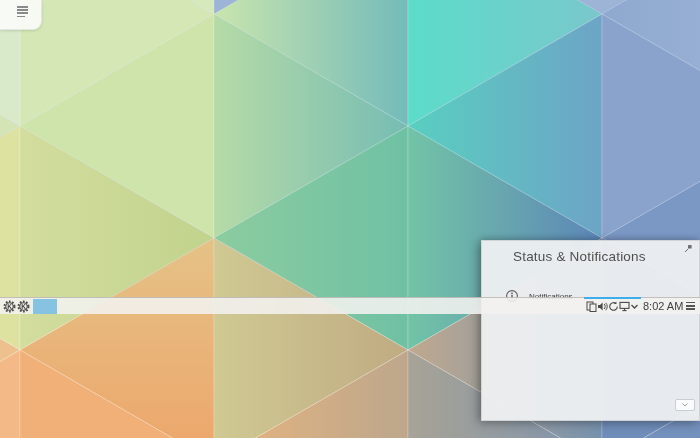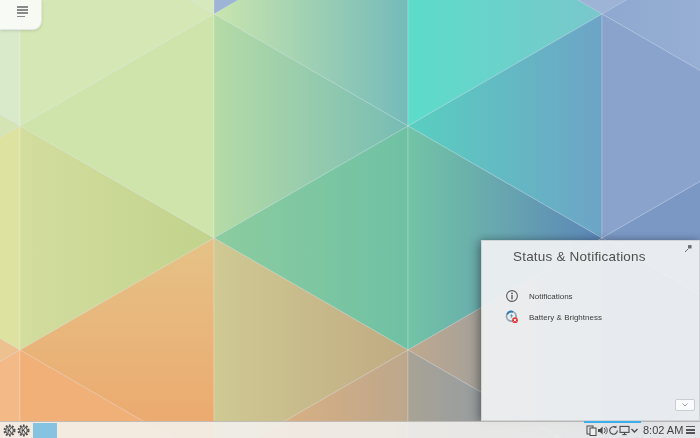--- a/index.html
+++ b/index.html
@@ -1,17 +1,17 @@
 <!DOCTYPE html>
 <html><head>
 <meta charset="utf-8">
 <style>
   html,body{margin:0;padding:0;width:700px;height:438px;overflow:hidden;
     font-family:"Liberation Sans", sans-serif;}
-  #desktop{position:relative;width:700px;height:438px;background:#9db4d6;}
+  #desktop{position:relative;width:700px;height:314px;background:#9db4d6;}
   #wallpaper{position:absolute;left:0;top:0;width:700px;height:438px;display:block;}
 
   
   #toolbox{position:absolute;left:0;top:0;width:41px;height:29px;
     background:rgba(250,251,248,0.92);border-bottom-right-radius:9px;
     border:1px solid rgba(0,0,0,0.08);border-top:none;border-left:none;
     box-shadow:0 1px 3px rgba(0,0,0,0.12);cursor:pointer;}
   #toolbox .bars{position:absolute;left:17px;top:6px;}
   #toolbox .bar{width:11px;height:1.6px;background:#8a8a8a;margin-bottom:1.6px;}
   #toolbox .bar:last-child{width:8px;}
@@ -162,32 +162,20 @@
       <li class="pop-item">
         <span class="ic">
           <svg width="14" height="14" viewBox="0 0 14 14">
             <circle cx="7" cy="7" r="5.4" fill="none" stroke="#5d5d5d" stroke-width="1.1"></circle>
             <circle cx="7" cy="4.3" r="0.9" fill="#5d5d5d"></circle>
             <rect x="6.3" y="5.9" width="1.4" height="4.4" fill="#5d5d5d"></rect>
           </svg>
         </span>
         <span class="lbl">Notifications</span>
       </li>
-      <li class="pop-item">
-        <span class="ic">
-          <svg width="14" height="14" viewBox="0 0 14 14">
-            <circle cx="6.3" cy="6.3" r="4.8" fill="none" stroke="#93a5b1" stroke-width="1.7"></circle>
-            <path d="M2.2,4.4 A4.8,4.8 0 0 1 8.1,1.9" fill="none" stroke="#2d7db3" stroke-width="1.8"></path>
-            <path d="M6.8,3.4 l-1.6,2.8 h1.3 l-0.9,2.6 2.4,-3.3 h-1.4 z" fill="#2d7db3"></path>
-            <circle cx="10" cy="10.2" r="2.9" fill="#e03b3b"></circle>
-            <path d="M8.8,9 l2.4,2.4 M11.2,9 l-2.4,2.4" stroke="#ffffff" stroke-width="1"></path>
-          </svg>
-        </span>
-        <span class="lbl">Battery &amp; Brightness</span>
-      </li>
     </ul>
 
     <div id="corner-btn">
       <svg width="8" height="6" viewBox="0 0 8 6">
         <path d="M1.5,1.5 L4,4 L6.5,1.5" fill="none" stroke="#9aa0a5" stroke-width="1"></path>
       </svg>
     </div>
   </div>
 
   <div id="panel">

